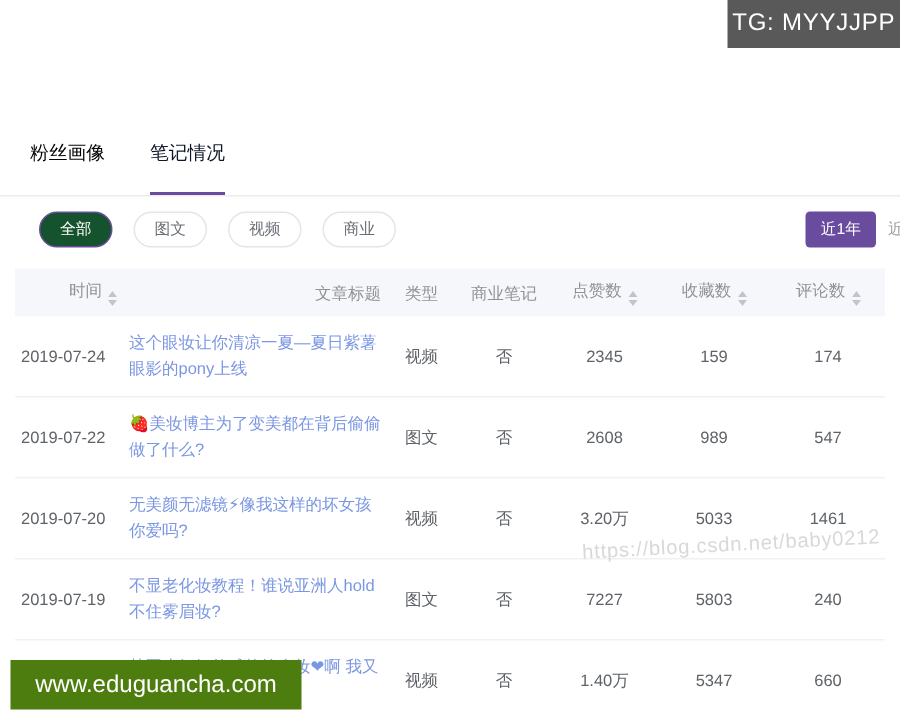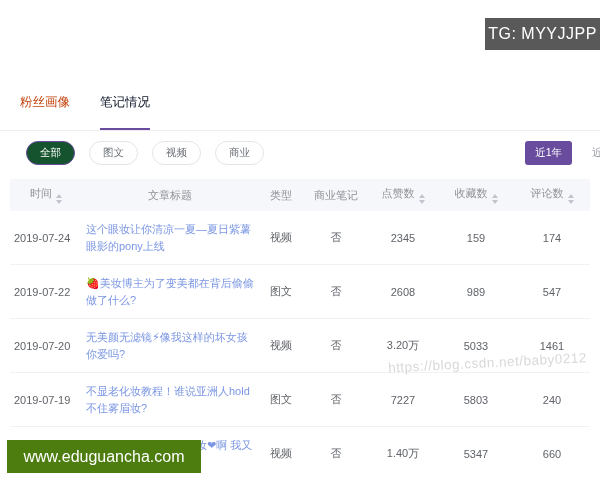--- a/index.html
+++ b/index.html
@@ -3,64 +3,64 @@
 <meta charset="utf-8">
 <style>
   * { margin:0; padding:0; box-sizing:border-box; }
   html,body { width:600px; height:480px; overflow:hidden; }
   body {
     font-family:"Liberation Sans","DejaVu Sans",sans-serif;
     background:#ffffff; position:relative; color:#5a5e66;
   }
   
   .tg-box {
-    position:absolute; top:18px; left:485px; width:115px; height:32px;
+    position:absolute; top:0; left:485px; width:115px; height:32px;
     background:#595959; color:#ffffff; font-size:16px;
     display:flex; align-items:center; justify-content:center; letter-spacing:.5px;
   }
   .edu-box {
     position:absolute; top:440px; left:7px; width:194px; height:33px;
     background:#4d7c0f; color:#ffffff; font-size:16px;
     display:flex; align-items:center; justify-content:center;
   }
   .blog-mark {
     position:absolute; top:355px; left:388px; width:210px;
     color:rgba(190,190,190,.6); font-size:13.5px; letter-spacing:.5px;
     transform:rotate(-3deg); pointer-events:none; white-space:nowrap;
   }
   
   .content { position:absolute; top:88px; left:0; width:600px; }
   .tabs {
     display:flex; gap:30px; padding:6px 0 10px 20px;
     border-bottom:1px solid #ececec; font-size:12.5px;
   }
-  .tab { color:#c2410c; cursor:pointer; padding-bottom:9px; }
+  .tab { color:#000000; cursor:pointer; padding-bottom:9px; }
   .tab.active { color:#0f172a; border-bottom:2px solid #6a4c9f; margin-bottom:-10px; }
   .filter-row {
     display:flex; align-items:center; padding:10px 0 10px 26px; gap:14px;
   }
   .pill {
     font-size:10.5px; color:#6b6f76; background:#fff;
     border:1px solid #e3e5e8; border-radius:12px; padding:4px 13px; cursor:pointer;
     white-space:nowrap;
   }
   .pill.active { background:#14532d; border-color:#6a4c9f; color:#fff; }
-  .range-group { margin-left:auto; display:flex; align-items:center; gap:20px; padding-right:0; }
+  .range-group { margin-left:auto; display:flex; align-items:center; gap:8px; padding-right:0; }
   .btn-range {
     background:#6a4c9f; color:#fff; font-size:10.5px;
     border-radius:3px; padding:5px 10px; cursor:pointer; white-space:nowrap;
   }
   .range-clip { font-size:10.5px; color:#9a9ea4; white-space:nowrap; width:8px; overflow:hidden; }
   
   table { width:580px; margin:4px 10px 0 10px; border-collapse:collapse; font-size:11px; }
   thead th {
     background:#f6f7fa; color:#8f9399; font-weight:normal;
     padding:7px 4px; text-align:center; white-space:nowrap;
   }
-  thead th.left { text-align:center;margin-left:11px; }
+  thead th.left { text-align:right;margin-left:11px; }
   tbody td {
     padding:10px 4px; border-bottom:1px solid #f0f1f4;
     color:#5f6368; text-align:center; vertical-align:middle;
   }
   tbody td.left { text-align:left; }
   td.title-cell { color:#7b96e3; line-height:1.5; cursor:pointer; }
   col.c-time{width:72px} col.c-title{width:176px} col.c-type{width:46px}
   col.c-biz{width:64px} col.c-like{width:70px} col.c-fav{width:76px} col.c-com{width:76px}
   .sort { display:inline-flex; flex-direction:column; gap:2px; margin-left:4px; vertical-align:-1px; }
   .sort i { display:block; width:0; height:0; border-left:3.5px solid transparent; border-right:3.5px solid transparent; }

